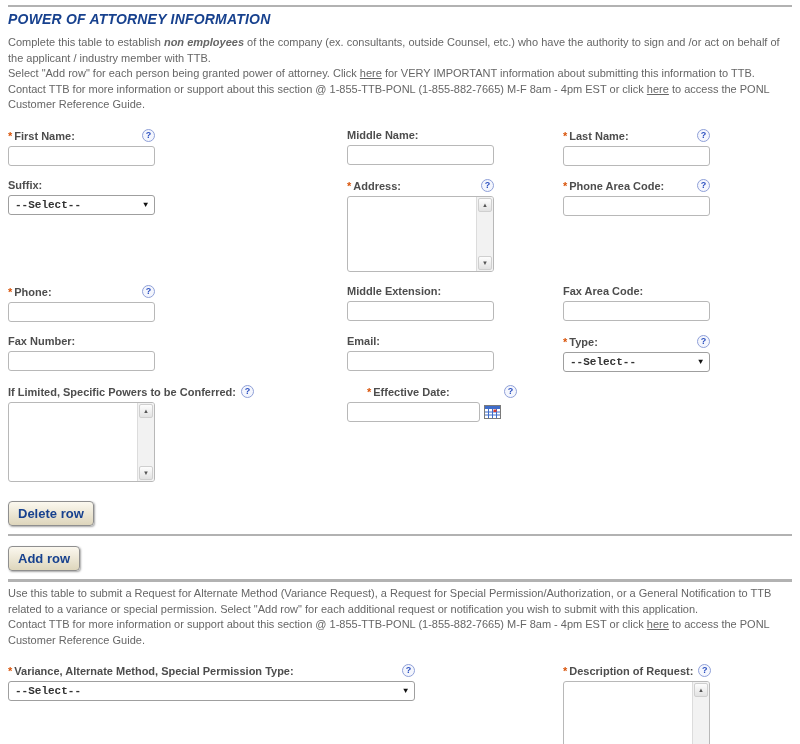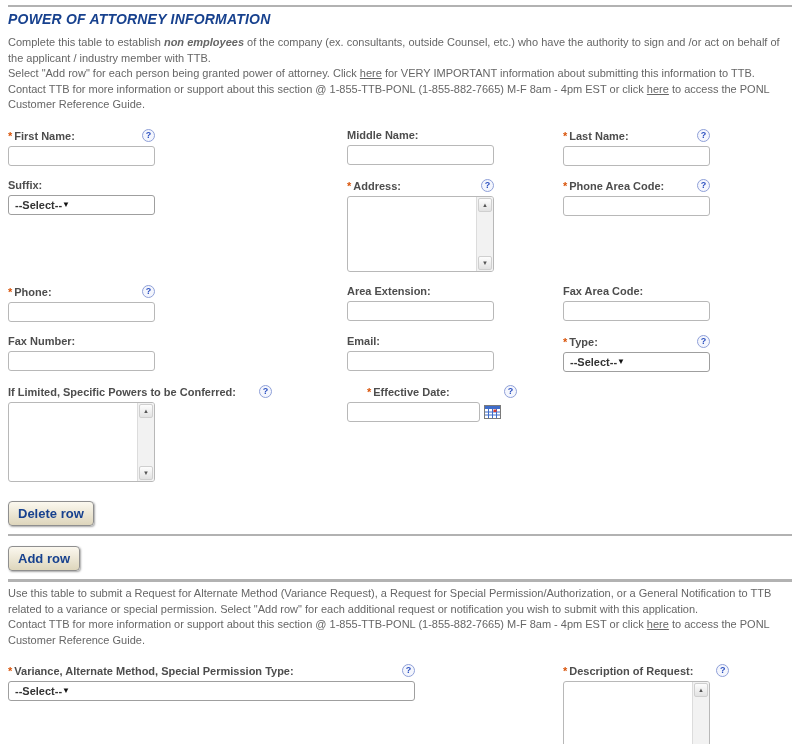--- a/index.html
+++ b/index.html
@@ -16,21 +16,21 @@
   }
   .intro { color:#666; line-height:1.42; margin-bottom:16px; }
   .intro span.block { display:block; }
   .bold-it { font-weight:bold; font-style:italic;margin-top:14px; }
   a.link { color:#666; text-decoration:underline; cursor:pointer; }
 
   .form-grid { display:grid; grid-template-columns:339px 216px 1fr; }
   .cell { margin-bottom:13px; }
 
   .label-row { display:flex; align-items:center; justify-content:space-between; width:147px; margin-bottom:4px; }
-  .label-row.inline { width:auto; justify-content:flex-start; gap:23px; }
+  .label-row.inline { width:auto; justify-content:flex-start; gap:5px; }
   .label-row.w133 { width:150px;margin-left:20px; }
   .label-row.w407 { width:407px; }
   .lbl { font-weight:bold; color:#4d4d4d; white-space:nowrap; }
   .req { color:#d9540a; font-weight:bold; margin-right:2px; }
 
   .help {
     width:13px; height:13px; min-width:13px; border-radius:50%;
     border:1px solid #8fa0d8; color:#2b50c0; background:#f4f6fd;
     font-size:9px; font-weight:bold; line-height:11px; text-align:center;
     display:inline-block; cursor:pointer;
@@ -38,22 +38,23 @@
 
   input.txt {
     width:147px; height:20px; border:1px solid #b8b8b8; border-radius:3px;
     padding:2px 4px; font-family:"Liberation Sans",sans-serif; font-size:11px; color:#333;
     background:#fff; outline:none;
   }
   input.txt.date { width:133px; }
 
   .selectbox {
     width:147px; height:20px; border:1px solid #9f9f9f; border-radius:3px; background:#fff;
-    display:flex; align-items:center; justify-content:flex-start; padding:0 6px;
+    display:flex; align-items:center; justify-content:space-between; padding:0 6px;
     cursor:pointer;
+    font-family:Liberation Mono, monospace;
   }
   .selectbox .selval { font-weight:bold; color:#333; }
   .selectbox .arrow { font-size:8px; color:#111; line-height:1; }
   .selectbox.wide { width:407px; }
 
   .ta { border:1px solid #b8b8b8; border-radius:3px; background:#fff; display:flex; overflow:hidden; }
   .ta .ta-content { flex:1; }
   .ta .ta-scroll {
     width:17px; background:#f2f2f2; border-left:1px solid #dcdcdc;
     display:flex; flex-direction:column; justify-content:space-between; align-items:center; padding:1px;
@@ -150,21 +151,21 @@
 
     <div class="cell">
       <div class="label-row">
         <span class="lbl"><span class="req">*</span><span>Phone:</span></span>
         <span class="help">?</span>
       </div>
       <input class="txt" type="text" style="">
     </div>
     <div class="cell">
       <div class="label-row">
-        <span class="lbl"><span>Area Extension:</span></span>
+        <span class="lbl"><span>Middle Extension:</span></span>
       </div>
       <input class="txt" type="text" style="">
     </div>
     <div class="cell">
       <div class="label-row">
         <span class="lbl"><span>Fax Area Code:</span></span>
       </div>
       <input class="txt" type="text" style="">
     </div>
 

